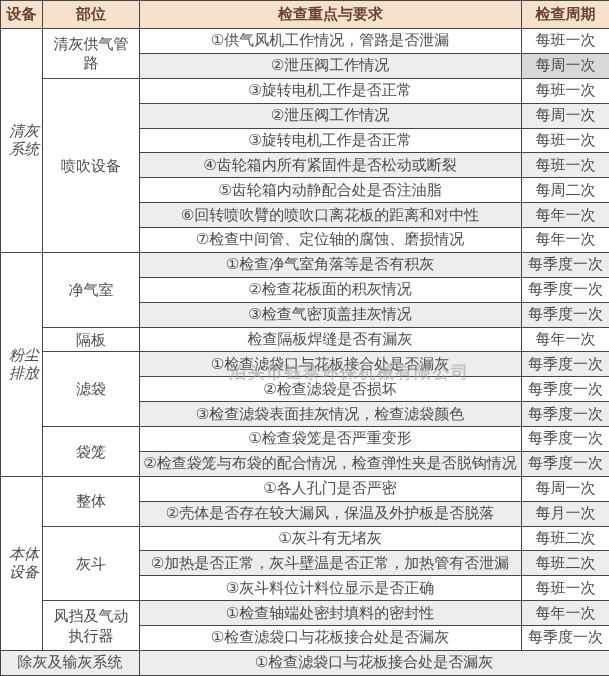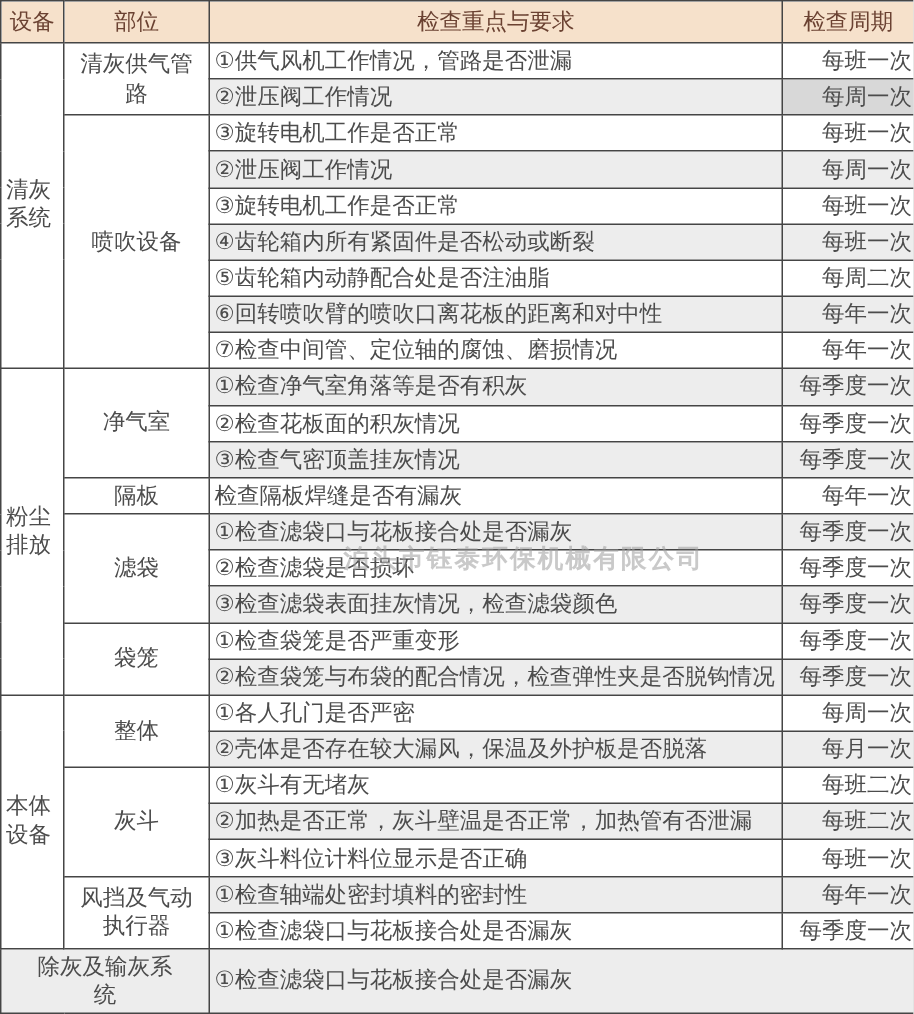--- a/index.html
+++ b/index.html
@@ -27,38 +27,38 @@
   .insp th,.insp td{
     border:1px solid var(--border);
     overflow:hidden;
     vertical-align:middle;
   }
   .insp thead tr{height:28px;}
   .insp th{
     background:var(--header-bg);
     color:var(--header-text);
     font-size:15px;
-    font-weight:normal;
+    font-weight:bold;
     text-align:center;
     padding:0 2px;
   }
   .col-device{width:42px;}
   .col-part{width:97px;}
   .col-content{width:382px;}
   .col-cycle{width:88px;}
   .insp td{
     font-size:15px;
     color:var(--body-text);
     background:#ffffff;
   }
-  td.device-cell{text-align:left;padding:12px 3px;line-height:1.25;}
+  td.device-cell{text-align:right;padding:12px 3px;line-height:1.25;font-style:italic;}
   td.part-cell{text-align:center;padding:0 7px;line-height:1.3;margin-left:20px;}
-  td.content-cell{text-align:left;padding:1px 4px 1px 3px;white-space:nowrap;}
-  td.cycle-cell{text-align:right;padding:1px 1px;white-space:nowrap;}
-  td.sys-cell{text-align:center;padding:0 21px;margin-top:46px;}
+  td.content-cell{text-align:center;padding:1px 4px 1px 3px;white-space:nowrap;}
+  td.cycle-cell{text-align:center;padding:1px 1px;white-space:nowrap;}
+  td.sys-cell{text-align:center;padding:0 3px;margin-top:46px;}
   td.alt{background:var(--alt-bg);}
   td.hl{background:var(--hl-bg);}
   .watermark{
     position:absolute;
     left:229px;top:361px;
     font-size:17px;
     letter-spacing:1.5px;
     color:var(--wm-color);
     opacity:0.55;
     white-space:nowrap;

